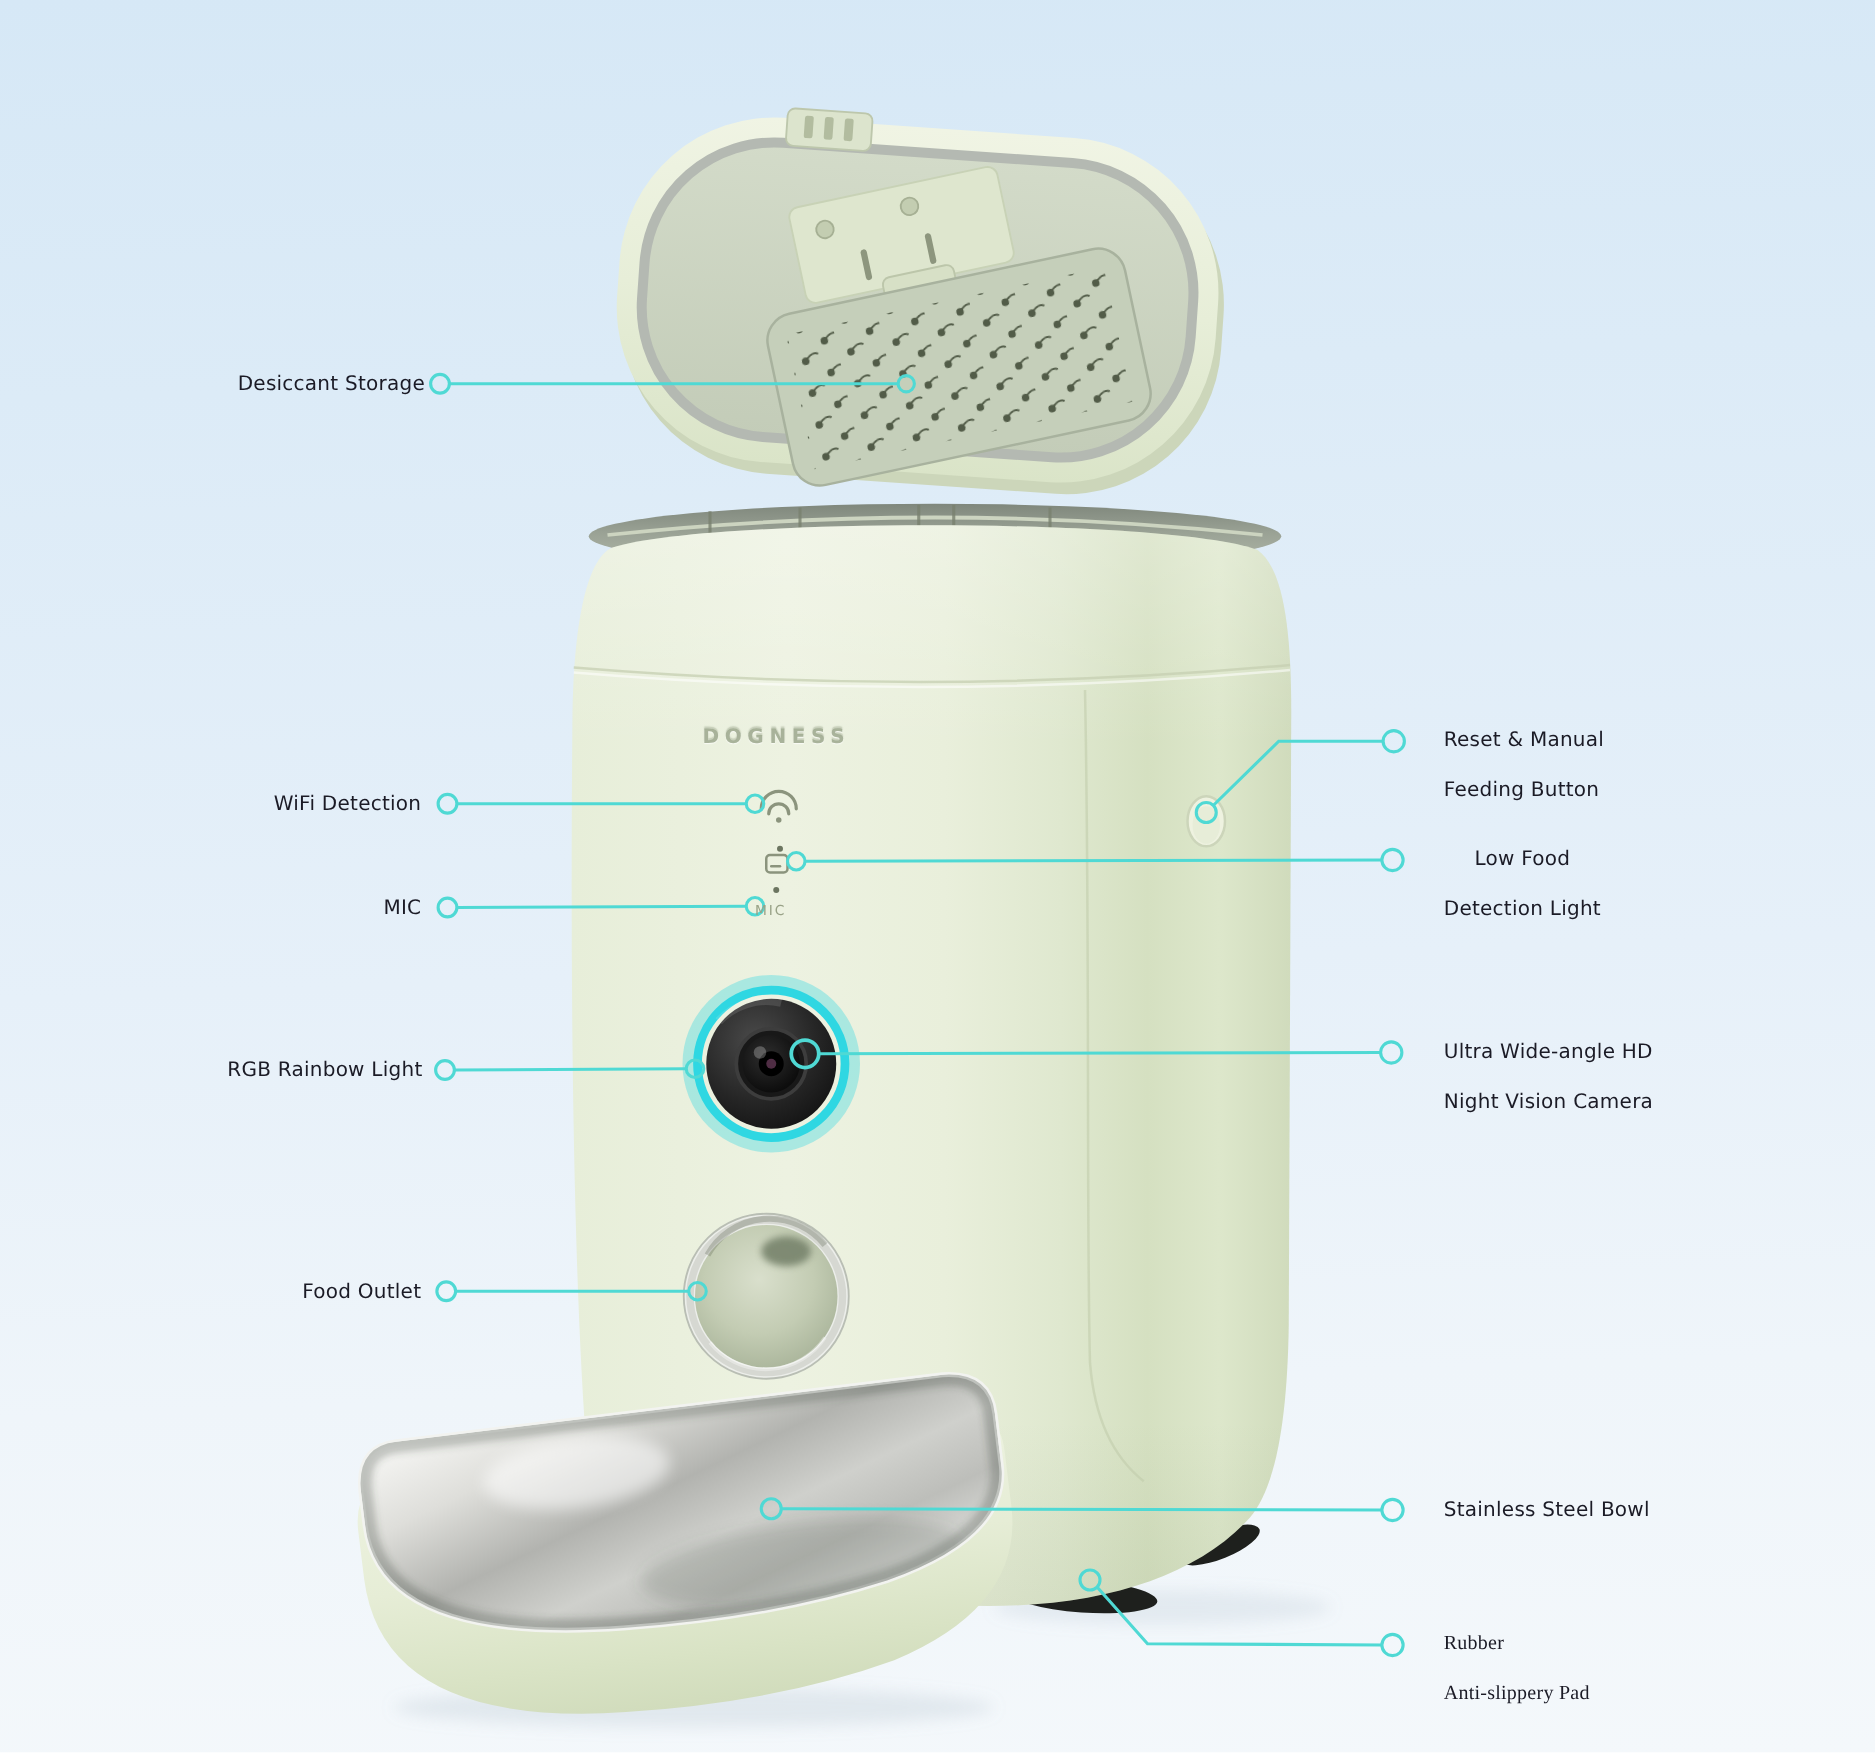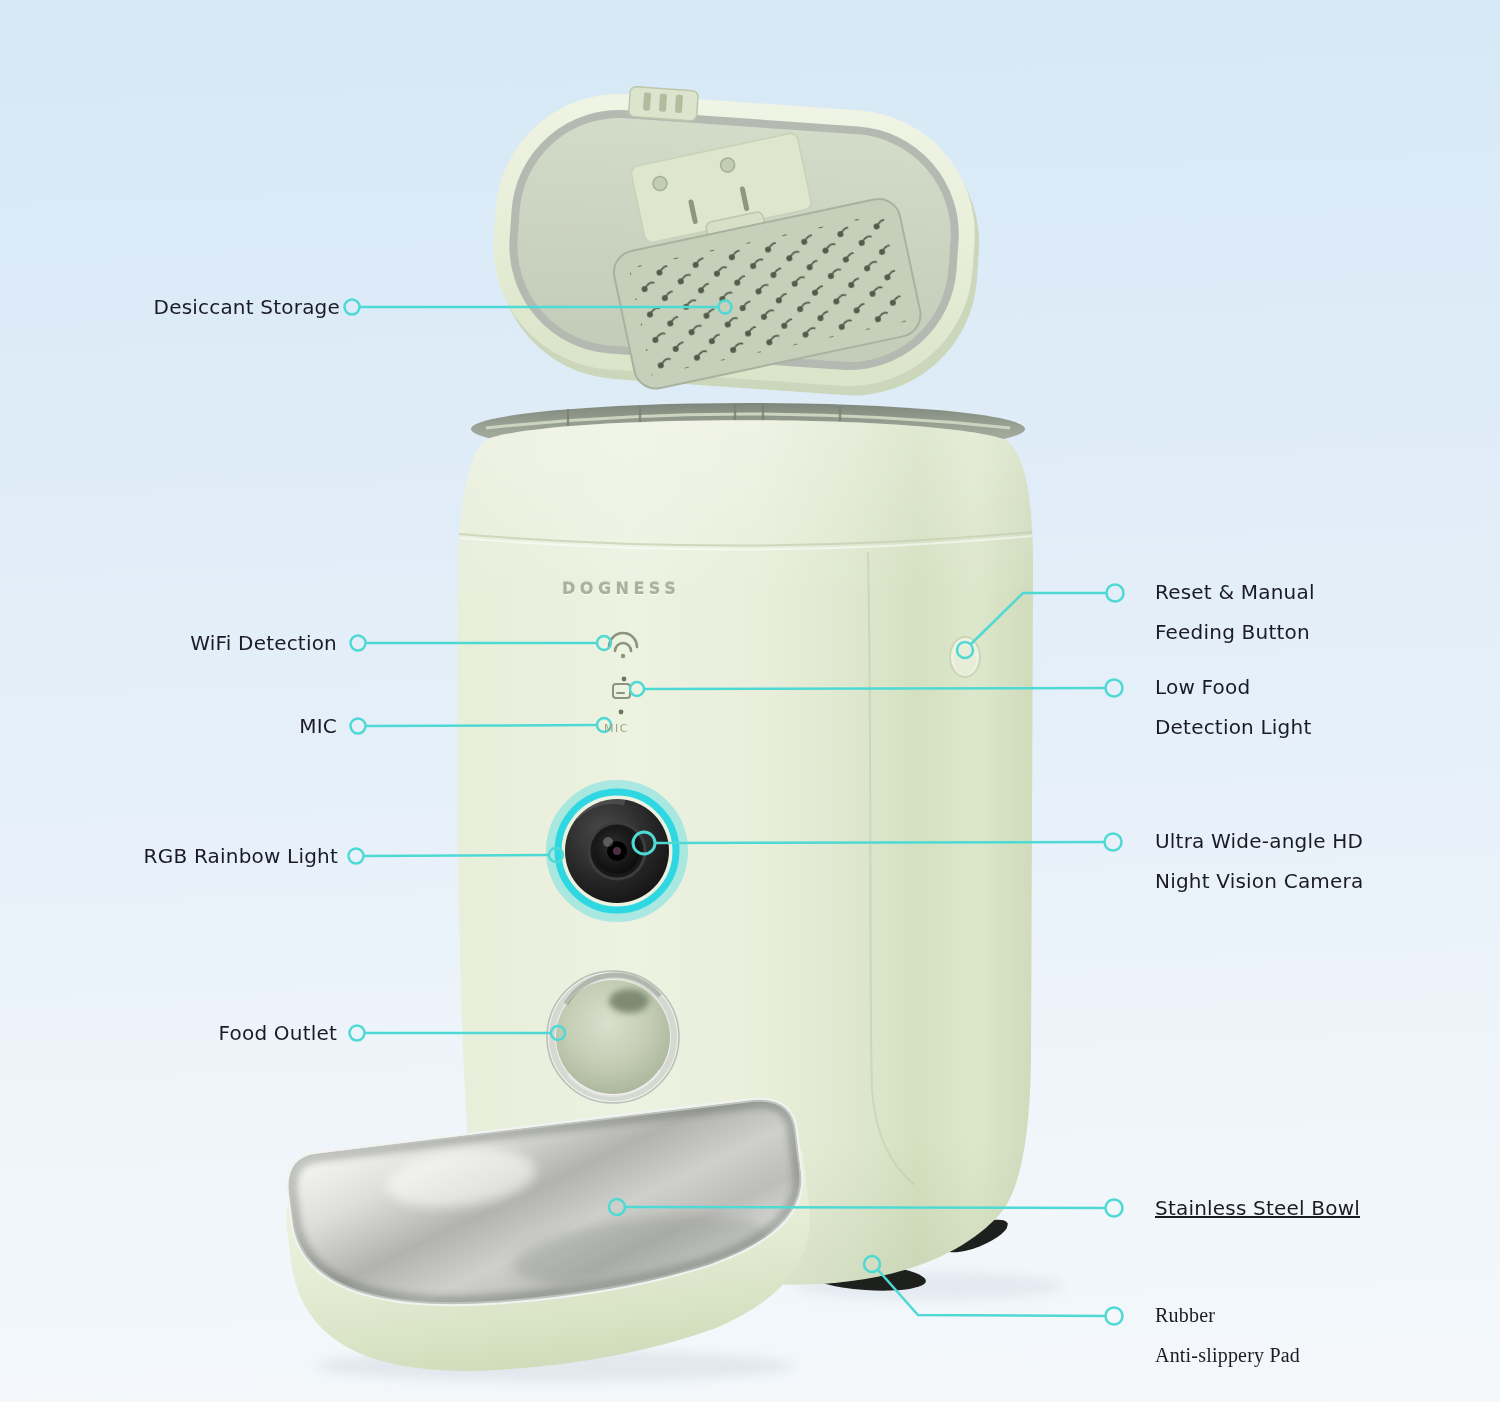--- a/index.html
+++ b/index.html
@@ -6,21 +6,21 @@
   .stage{
     position:relative;
     width:1500px;height:1402px;
     overflow:hidden;
     background:linear-gradient(178deg,#d6e8f6 0%,#dcebf7 22%,#e6f0f9 55%,#eff5fa 78%,#f4f8fb 100%);
     font-family:"DejaVu Sans","Liberation Sans",sans-serif;
   }
   .stage svg{position:absolute;left:0;top:0;}
   .label{
     position:absolute;
-    font-size:20px;
+    font-size:16px;
     line-height:40px;
     font-weight:400;
     color:#1b1b26;
     letter-spacing:.2px;
     white-space:nowrap;
   }
   .label.left-side{text-align:right;}
   .label.right-side{text-align:left;margin-left:17px;}
   .brand-logo{
     position:absolute;left:562px;top:579px;
@@ -275,27 +275,27 @@
 <div class="label left-side" style="right:1160px;top:287px;">Desiccant Storage</div>
 <div class="label left-side" style="right:1163px;top:623px;">WiFi Detection</div>
 <div class="label left-side" style="right:1163px;top:706px;">MIC</div>
 <div class="label left-side" style="right:1162px;top:836px;">RGB Rainbow Light</div>
 <div class="label left-side" style="right:1163px;top:1013px;">Food Outlet</div>
 
 <div class="label right-side" style="left:1138px;top:572px;">
   <div>Reset &amp; Manual</div>
   <div>Feeding Button</div>
 </div>
-<div class="label right-side" style="left:1138px;top:667px;">
+<div class="label right-side" style="left:1138px;top:667px;text-align:center;">
   <div>Low Food</div>
   <div>Detection Light</div>
 </div>
 <div class="label right-side" style="left:1138px;top:821px;">
   <div>Ultra Wide-angle HD</div>
   <div>Night Vision Camera</div>
 </div>
-<div class="label right-side" style="left:1138px;top:1188px;text-decoration:underline;">Stainless Steel Bowl</div>
+<div class="label right-side" style="left:1138px;top:1188px;">Stainless Steel Bowl</div>
 <div class="label right-side" style="left:1138px;top:1295px;font-family:Liberation Serif, serif;">
   <div>Rubber</div>
   <div>Anti-slippery Pad</div>
 </div>
 
 </div>
 
 </body></html>

